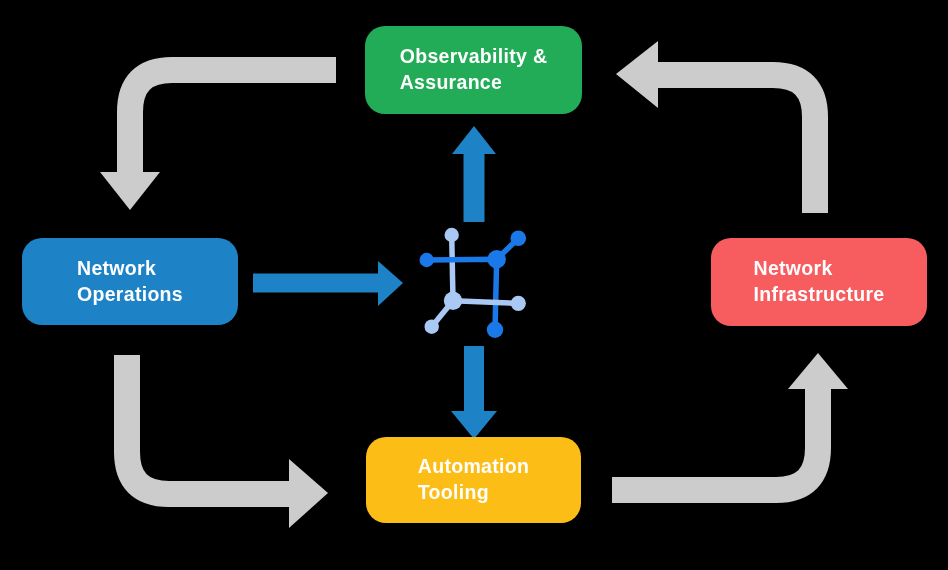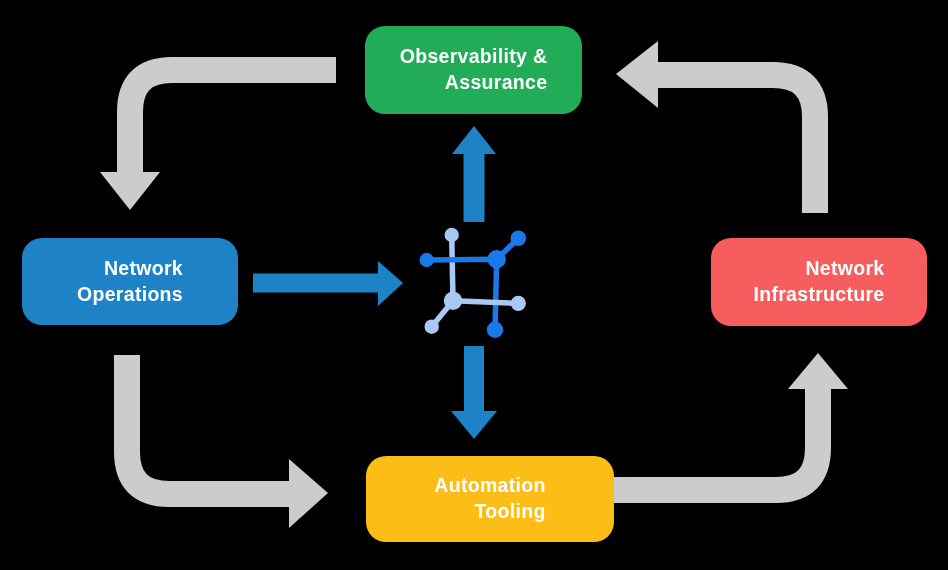--- a/index.html
+++ b/index.html
@@ -36,32 +36,32 @@
   .icon-light-line { stroke: var(--icon-light-blue); stroke-width: 5.5; fill: none; stroke-linejoin: round; }
   .icon-dark-line { stroke: var(--icon-dark-blue); stroke-width: 5.5; fill: none; stroke-linejoin: round; }
   .icon-light-dot { fill: var(--icon-light-blue); }
   .icon-dark-dot { fill: var(--icon-dark-blue); }
   .node-box {
     position: absolute;
     border-radius: 20px;
     display: flex;
     align-items: center;
     justify-content: center;
-    text-align: right;
+    text-align: left;
     color: var(--label-text);
     font-size: 19.5px;
     font-weight: 600;
     letter-spacing: 0.3px;
     line-height: 1.32;
   }
   .node-label { white-space: pre-line; }
   .box-observability { left: 365px; top: 26px;  width: 217px; height: 88px; background: var(--box-green); }
   .box-operations    { left: 22px;  top: 238px; width: 216px; height: 87px; background: var(--box-blue); }
   .box-infrastructure{ left: 711px; top: 238px; width: 216px; height: 88px; background: var(--box-red); }
-  .box-automation    { left: 366px; top: 456px; width: 248px; height: 86px; background: var(--box-yellow); }
+  .box-automation    { left: 366px; top: 437px; width: 215px; height: 86px; background: var(--box-yellow); }
 </style>
 </head>
 <body>
 
 <div class="canvas">
 
   <svg class="arrows-layer" width="948" height="570" viewBox="0 0 948 570">
 
     <g>
       <path class="gray-line" d="M336 70 L172 70 Q130 70 130 112 L130 173"></path>

